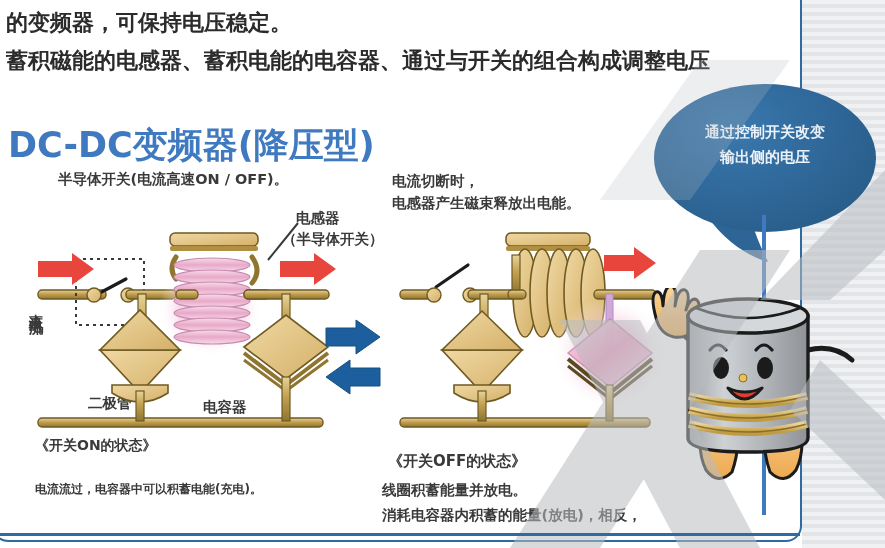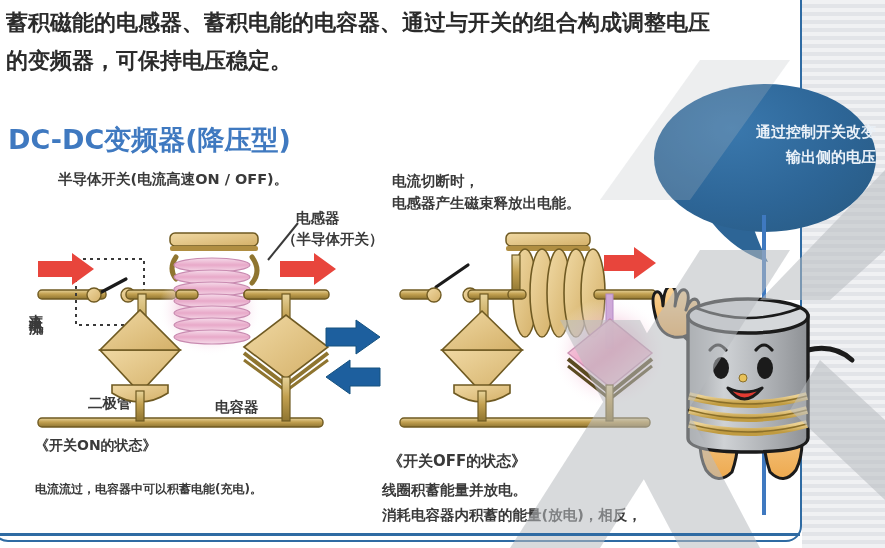--- a/index.html
+++ b/index.html
@@ -32,67 +32,67 @@
   
   .intro{
     position:absolute;left:6px;top:4px;width:780px;
     font-size:22px;line-height:38px;color:#2b2b2b;font-weight:700;
     letter-spacing:0px;
   }
 
   
   .sec-title{
     position:absolute;left:8px;top:122px;
-    font-size:27px;font-weight:700;color:#3f79c0;letter-spacing:0px;
+    font-size:35px;font-weight:700;color:#3f79c0;letter-spacing:0px;
     white-space:nowrap;
   }
 
   
   .cap{position:absolute;color:#3a3a3a;font-size:14.5px;line-height:22px;font-weight:600;white-space:nowrap;}
   .cap-left-top{left:58px;top:168px;}
   .cap-right-top{left:392px;top:170px;}
   .cap-inductor{left:282px;top:208px;line-height:21px;}
   .cap-diode{left:88px;top:392px;}
-  .cap-capacitor{left:215px;top:396px;}
+  .cap-capacitor{left:203px;top:396px;}
   .cap-dc{
     left:26px;top:302px;writing-mode:vertical-rl;text-orientation:upright;
     font-size:14.5px;letter-spacing:2px;line-height:20px;
   }
   .state-l{left:35px;top:434px;font-size:14px;font-weight:700;}
   .state-l-desc{left:35px;top:478px;font-size:12px;}
   .state-r{left:382px;top:450px;font-size:15px;font-weight:700;margin-left:6px;}
   .state-r-desc{left:382px;top:478px;font-size:14.5px;line-height:25px;}
 
   
   .bubble{
     position:absolute;left:654px;top:84px;width:222px;height:148px;
     border-radius:50%/50%;
     background:radial-gradient(ellipse at 35% 30%,#3a78ad 0%,#2d6596 55%,#27587f 100%);
   }
   .bubble-text{
     position:absolute;left:654px;top:120px;width:222px;
-    text-align:right;color:#eaf1f8;font-size:15px;line-height:25px;font-weight:600;
+    text-align:center;color:#eaf1f8;font-size:15px;line-height:25px;font-weight:600;
     white-space:nowrap;
   }
   .bubble-tail{position:absolute;left:690px;top:200px;}
   .bubble-stem{position:absolute;left:762px;top:215px;width:4px;height:300px;background:#3f79c0;}
 </style>
 </head>
 <body>
 
 <div id="stage">
 
   <div class="bg-stripes"></div>
   <div class="bg-right-white"></div>
 
   <div class="panel-border"></div>
 
   <div class="intro">
+    <div>的变频器，可保持电压稳定。</div>
     <div>蓄积磁能的电感器、蓄积电能的电容器、通过与开关的组合构成调整电压</div>
-    <div>的变频器，可保持电压稳定。</div>
   </div>
 
   <div class="sec-title">DC-DC变频器(降压型)</div>
 
   <div class="cap cap-right-top">
     <div>电流切断时，</div>
     <div>电感器产生磁束释放出电能。</div>
   </div>
 
   <div class="cap cap-left-top">半导体开关(电流高速ON / OFF)。</div>

